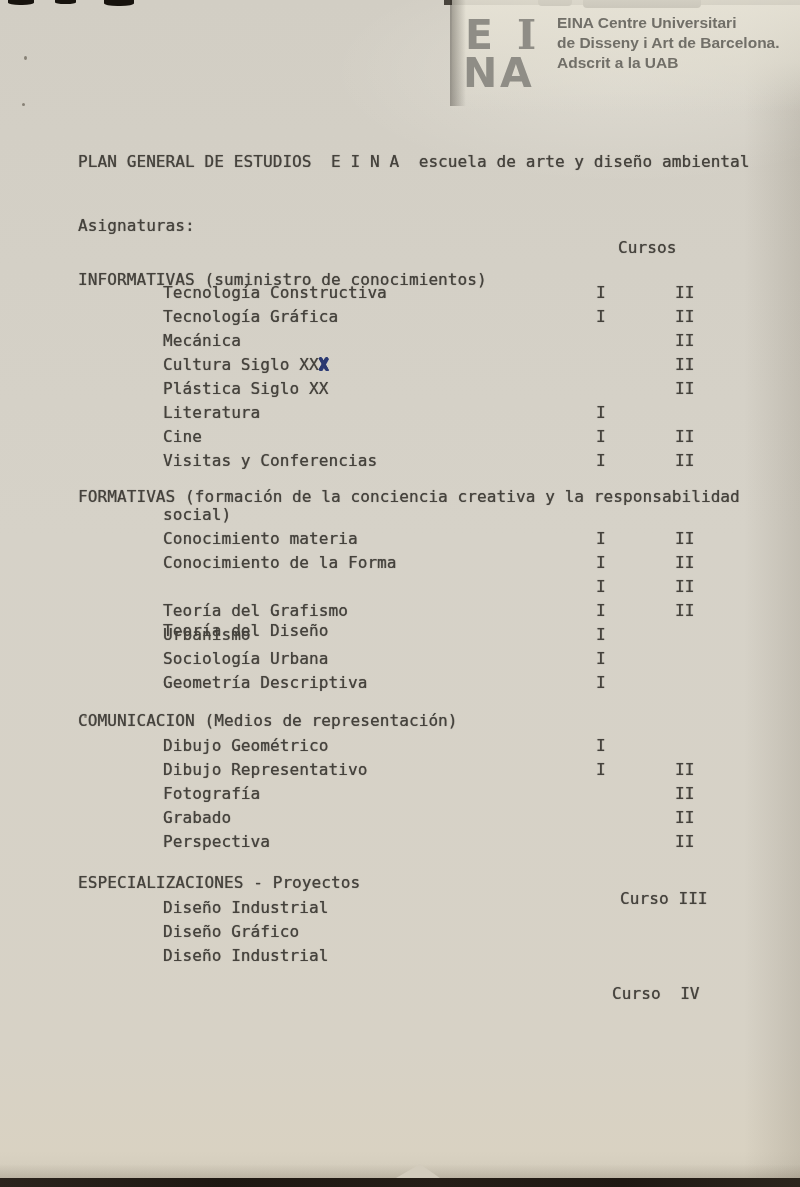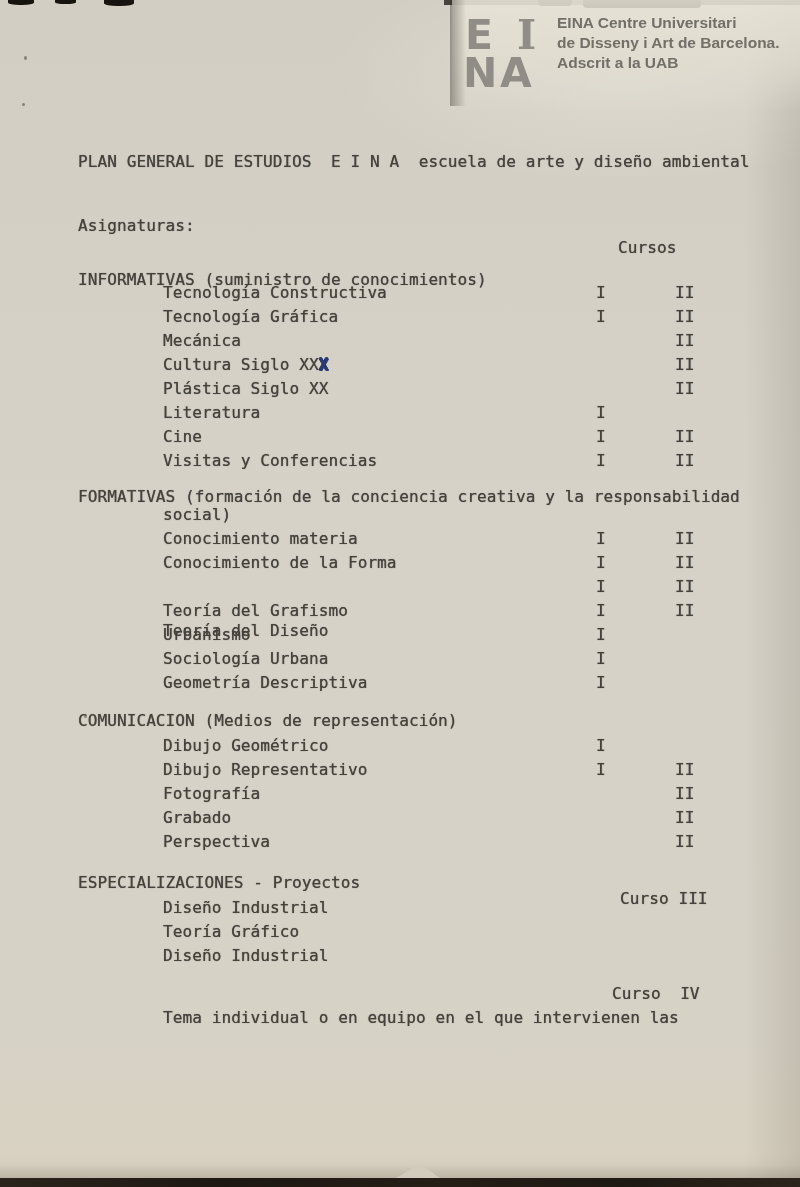--- a/index.html
+++ b/index.html
@@ -133,24 +133,23 @@
       <div class="tline" style="top: 761px; left: 675px;">II</div>
       <div class="tline" style="top: 785px; left: 163px;">Fotografía</div>
       <div class="tline" style="top: 785px; left: 675px;">II</div>
       <div class="tline" style="top: 809px; left: 163px;">Grabado</div>
       <div class="tline" style="top: 809px; left: 675px;">II</div>
       <div class="tline" style="top: 833px; left: 163px;">Perspectiva</div>
       <div class="tline" style="top: 833px; left: 675px;">II</div>
       <div class="tline" style="top: 874px; left: 78px;">ESPECIALIZACIONES - Proyectos</div>
       <div class="tline" style="top: 874px; left: 620px; margin-top: 16px;">Curso III</div>
       <div class="tline" style="top: 899px; left: 163px;">Diseño Industrial</div>
-      <div class="tline" style="top: 923px; left: 163px;">Teoría Gráfico</div>
+      <div class="tline" style="top: 923px; left: 163px;">Diseño Gráfico</div>
       <div class="tline" style="top: 947px; left: 163px;">Diseño Industrial</div>
     </div>
 
   <div class="tline" style="left:612px;top:985px">Curso  IV</div>
-  <div class="tline" style="left:163px;top:1009px">Tema individual o en equipo en el que intervienen las</div>
 
   <div id="bottom-shade"></div>
   <div id="bottom-strip"></div>
   <div id="bottom-notch"></div>
 
 </div>
 
 </body></html>

